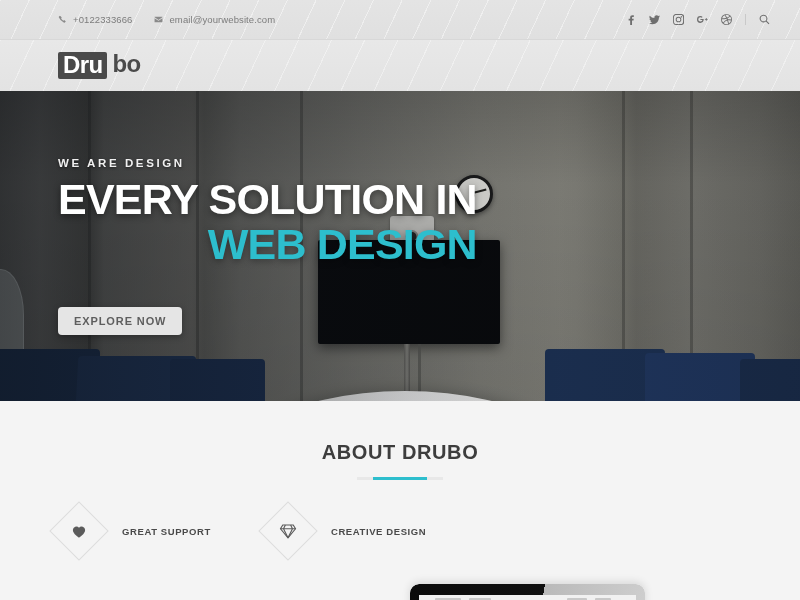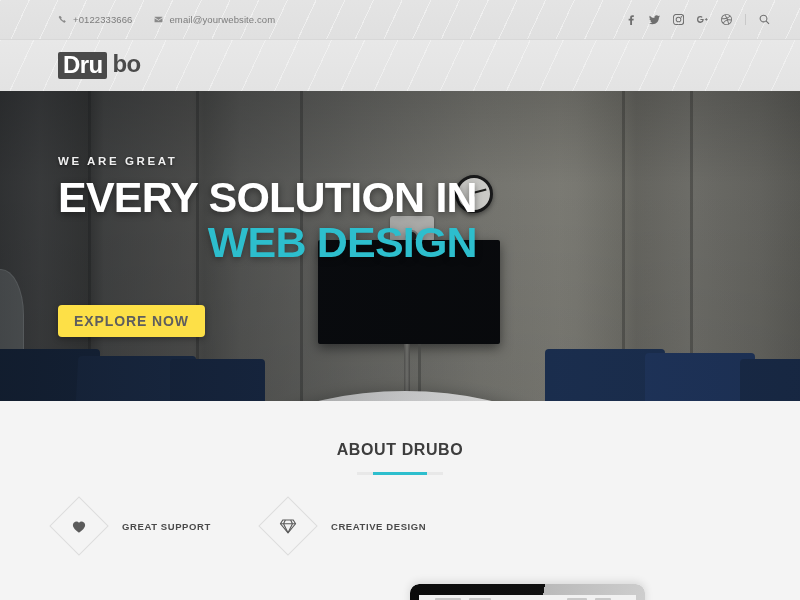--- a/index.html
+++ b/index.html
@@ -156,30 +156,30 @@
   .hero-h1{
     color:#ffffff; font-size:43px; font-weight:bold; line-height:1.02;
     letter-spacing:-.8px; text-shadow:0 2px 7px rgba(0,0,0,.45);
   }
   .hero-h2{
     color:#2dbecd; font-size:43px; font-weight:bold; line-height:1.06;
     letter-spacing:-.8px; text-shadow:0 2px 7px rgba(0,0,0,.35);text-align:right;
   }
   .hero-btn{
     margin-top:40px; align-self:flex-start;
-    background:#fde047; color:#5e5e5e;
-    font-size:14px; font-weight:bold; letter-spacing:.9px;
+    background:#e5e5e5; color:#5e5e5e;
+    font-size:11px; font-weight:bold; letter-spacing:.9px;
     padding:8px 16px; border:none; border-radius:4px; cursor:pointer;
     box-shadow:0 2px 6px rgba(0,0,0,.3);
   }
 
   
   .about{ background:#f4f4f4; padding-top:40px; }
   .about-title{
-    text-align:center; font-size:16px; font-weight:bold;
+    text-align:center; font-size:20px; font-weight:bold;
     color:#3d3d3d; letter-spacing:.6px;
   }
   .about-rule{
     margin:13px auto 0; width:86px; height:3px;
     background:linear-gradient(90deg,#e8e8e8 0,#e8e8e8 16px,#2dbecd 16px,#2dbecd 70px,#e8e8e8 70px,#e8e8e8 100%);
   }
   .about-text{
     margin:24px auto 0; max-width:430px; text-align:center;
     font-size:9.5px; line-height:1.85; color:#8b8b8b;
   }
@@ -288,21 +288,21 @@
   <div class="chair c3"></div>
   <div class="chair c4"></div>
   <div class="chair c5"></div>
   <div class="chair c6"></div>
 
   <div class="table"></div>
 
   <div class="hero-overlay"></div>
 
   <div class="hero-content">
-    <div class="hero-sub">WE ARE GREAT</div>
+    <div class="hero-sub">WE ARE DESIGN</div>
     <div class="hero-h1">EVERY SOLUTION IN</div>
     <div class="hero-h2">WEB DESIGN</div>
     <button class="hero-btn">EXPLORE NOW</button>
   </div>
 </div>
 
 <div class="about">
   <div class="about-title">ABOUT DRUBO</div>
   <div class="about-rule"></div>
 

